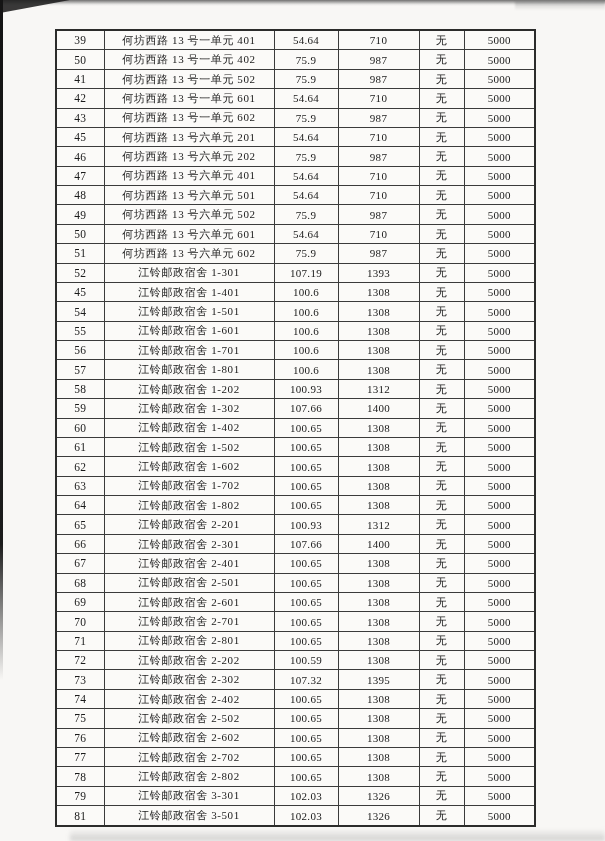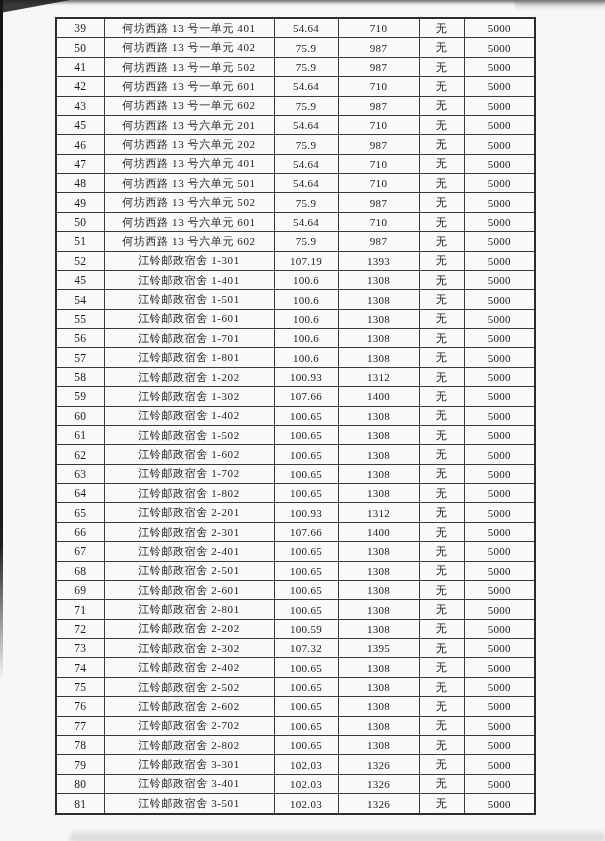--- a/index.html
+++ b/index.html
@@ -35,21 +35,21 @@
     pointer-events: none;
   }
   .scan-top-right-smudge {
     position: absolute; top: 0; right: 0; width: 90px; height: 10px;
     background: linear-gradient(to bottom, rgba(120,120,120,0.45), rgba(160,160,160,0));
     filter: blur(1px);
     pointer-events: none;
   }
   
   .doc-table {
-    position: absolute; left: 55px; top: 17px;
+    position: absolute; left: 55px; top: 29px;
     width: 479px; height: 798px;
     border-collapse: collapse;
     table-layout: fixed;
     background: #fbfaf8;
   }
   .doc-table td {
     border: 1px solid #3b3b3b;
     text-align: center;
     vertical-align: middle;
     font-size: 11px;
@@ -316,20 +316,28 @@
       </tr>
       <tr>
         <td class="col-num">69</td>
         <td class="col-addr">江铃邮政宿舍 2-601</td>
         <td class="col-area">100.65</td>
         <td class="col-value">1308</td>
         <td class="col-none">无</td>
         <td class="col-amount">5000</td>
       </tr>
       <tr>
+        <td class="col-num">70</td>
+        <td class="col-addr">江铃邮政宿舍 2-701</td>
+        <td class="col-area">100.65</td>
+        <td class="col-value">1308</td>
+        <td class="col-none">无</td>
+        <td class="col-amount">5000</td>
+      </tr>
+      <tr>
         <td class="col-num">71</td>
         <td class="col-addr">江铃邮政宿舍 2-801</td>
         <td class="col-area">100.65</td>
         <td class="col-value">1308</td>
         <td class="col-none">无</td>
         <td class="col-amount">5000</td>
       </tr>
       <tr>
         <td class="col-num">72</td>
         <td class="col-addr">江铃邮政宿舍 2-202</td>
@@ -388,28 +396,20 @@
       </tr>
       <tr>
         <td class="col-num">79</td>
         <td class="col-addr">江铃邮政宿舍 3-301</td>
         <td class="col-area">102.03</td>
         <td class="col-value">1326</td>
         <td class="col-none">无</td>
         <td class="col-amount">5000</td>
       </tr>
       <tr>
-        <td class="col-num">80</td>
-        <td class="col-addr">江铃邮政宿舍 3-401</td>
-        <td class="col-area">102.03</td>
-        <td class="col-value">1326</td>
-        <td class="col-none">无</td>
-        <td class="col-amount">5000</td>
-      </tr>
-      <tr>
         <td class="col-num">81</td>
         <td class="col-addr">江铃邮政宿舍 3-501</td>
         <td class="col-area">102.03</td>
         <td class="col-value">1326</td>
         <td class="col-none">无</td>
         <td class="col-amount">5000</td>
       </tr>
     </tbody>
 </table>
 

